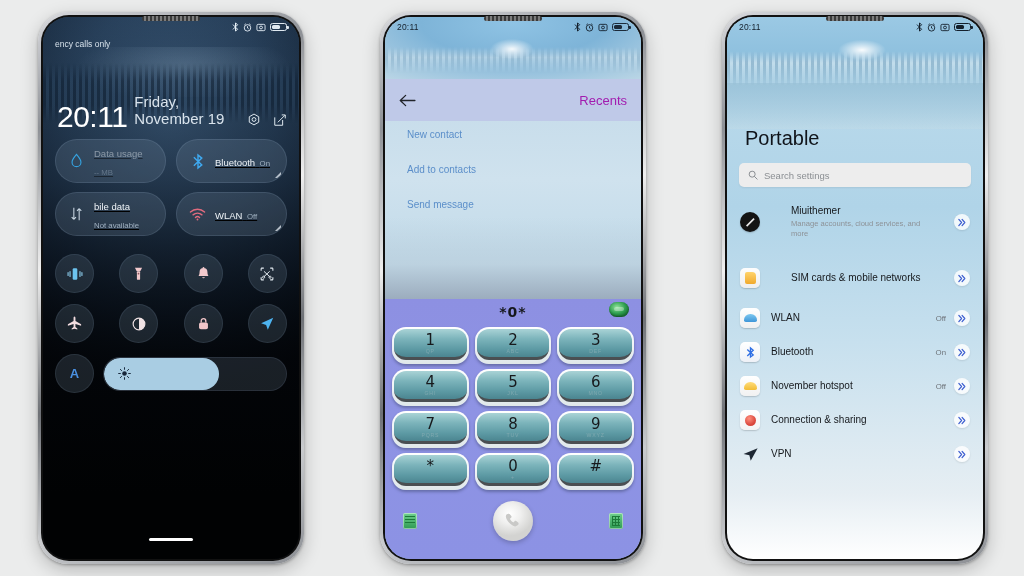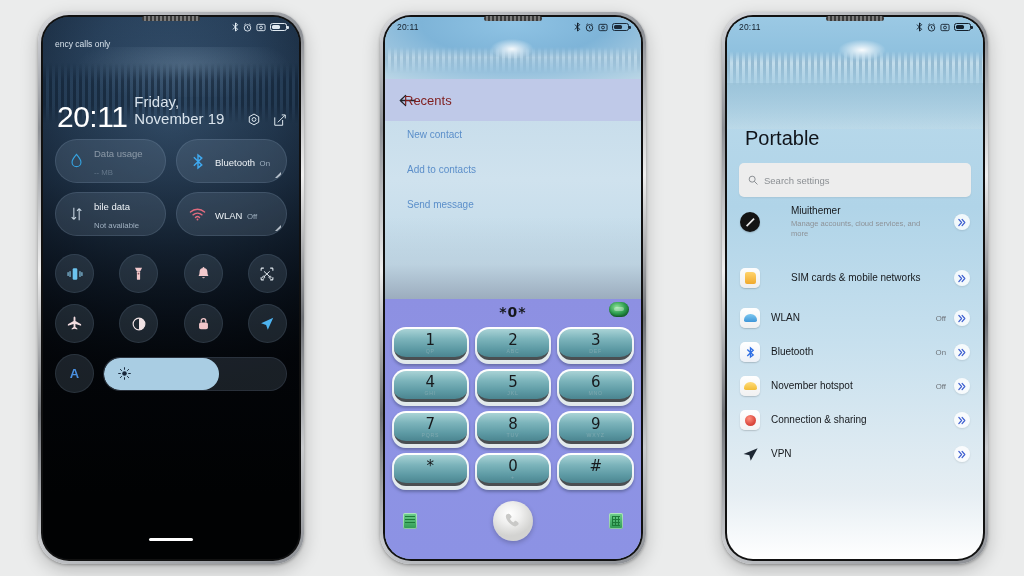--- a/index.html
+++ b/index.html
@@ -98,21 +98,21 @@
   .tiles { position: absolute; top: 122px; left: 12px; right: 12px; z-index: 12; }
   .tile-row { display: flex; gap: 10px; margin-bottom: 9px; }
   .tile {
     flex: 1; height: 44px; border-radius: 24px;
     background: rgba(118,140,162,.23);
     border: 1px solid rgba(160,185,210,.16);
     display: flex; align-items: center; padding: 0 11px; position: relative;
     overflow: hidden;
   }
   .tile .tico { width: 19px; margin-right: 8px; display:flex; align-items:center; justify-content:center; flex: none; }
-  .tile .ttxt { min-width: 0; }
+  .tile .ttxt { min-width: 0; text-decoration: underline; }
   .tile .tname { font-size: 9.5px; color: #eef3f7; line-height: 1.15; white-space: nowrap; overflow: hidden; }
   .tile .tsub  { font-size: 7.8px; color: #9fb0c0; line-height: 1.2; white-space: nowrap; overflow: hidden; }
   .tile .corner {
     position: absolute; right: 5px; bottom: 4px;
     width: 0; height: 0; border-style: solid;
     border-width: 0 0 6px 6px; border-color: transparent transparent rgba(235,242,248,.75) transparent;
   }
   .tile.faded .tname, .tile.faded .tsub { opacity: .45; }
 
   .qs-grid { position: absolute; top: 237px; left: 12px; right: 12px; z-index: 12; }
@@ -155,21 +155,21 @@
   }
   .p2-photo-cloud {
     position: absolute; left: 38%; top: 22px; width: 60px; height: 20px;
     background: radial-gradient(50% 70% at 50% 50%, rgba(255,255,255,.92), rgba(255,255,255,0) 72%);
   }
   .p2-titlebar {
     position: absolute; top: 62px; left: 0; right: 0; height: 42px;
     background: #bfc9e8;
     display: flex; align-items: center; padding: 0 14px; z-index: 10;
   }
-  .p2-title { flex: 1; text-align: left; font-size: 13px; color: #7f1d1d; margin-left: -12px; }
+  .p2-title { flex: 1; text-align: right; font-size: 13px; color: #a21caf; margin-left: -12px; }
   .p2-links { position: absolute; top: 112px; left: 0; right: 0; padding: 0 22px; z-index: 9; }
   .p2-link { font-size: 10px; color: #4f86c6; margin-bottom: 24px; opacity: .9; }
   .p2-reflect {
     position: absolute; left: 0; right: 0; top: 200px; height: 86px;
     background: linear-gradient(180deg, rgba(190,214,228,0) 0%, rgba(186,206,220,.7) 55%, rgba(146,160,178,.85) 100%);
   }
 
   .dialpad {
     position: absolute; left: 0; right: 0; bottom: 0; top: 282px;
     background: linear-gradient(180deg,#8d90e2 0%,#8e93e4 45%,#8c92e4 100%);
@@ -255,21 +255,21 @@
     background: radial-gradient(50% 65% at 50% 50%, rgba(255,255,255,.95), rgba(255,255,255,0) 72%);
   }
   .p3-hero-mirror {
     position: absolute; left:0; right:0; top: 66px; height: 46px;
     background: linear-gradient(180deg, rgba(150,190,212,.6), rgba(188,217,232,0));
   }
   .p3-title { position: absolute; top: 110px; left: 18px; font-size: 20px; color: #10141a; font-weight: 400; z-index: 10; }
   .p3-search {
     position: absolute; top: 146px; left: 12px; right: 12px; height: 24px;
     background: #ededed; border-radius: 5px; display: flex; align-items: center;
-    padding: 17px 9px; gap: 6px; z-index: 10;
+    padding: 7px 9px; gap: 6px; z-index: 10;
     box-shadow: 0 1px 2px rgba(0,0,0,.07);
   }
   .p3-search span { font-size: 9.5px; color: #8b8f93; }
   .p3-list { position: absolute; top: 182px; left: 0; right: 0; bottom: 0; z-index: 9; }
   .srow {
     display: flex; align-items: center; padding: 0 13px; min-height: 34px;
   }
   .srow.tall { min-height: 46px; gap: 20px; }
   .srow .sicon {
     width: 20px; height: 20px; border-radius: 5px; flex: none; margin-right: 11px;

